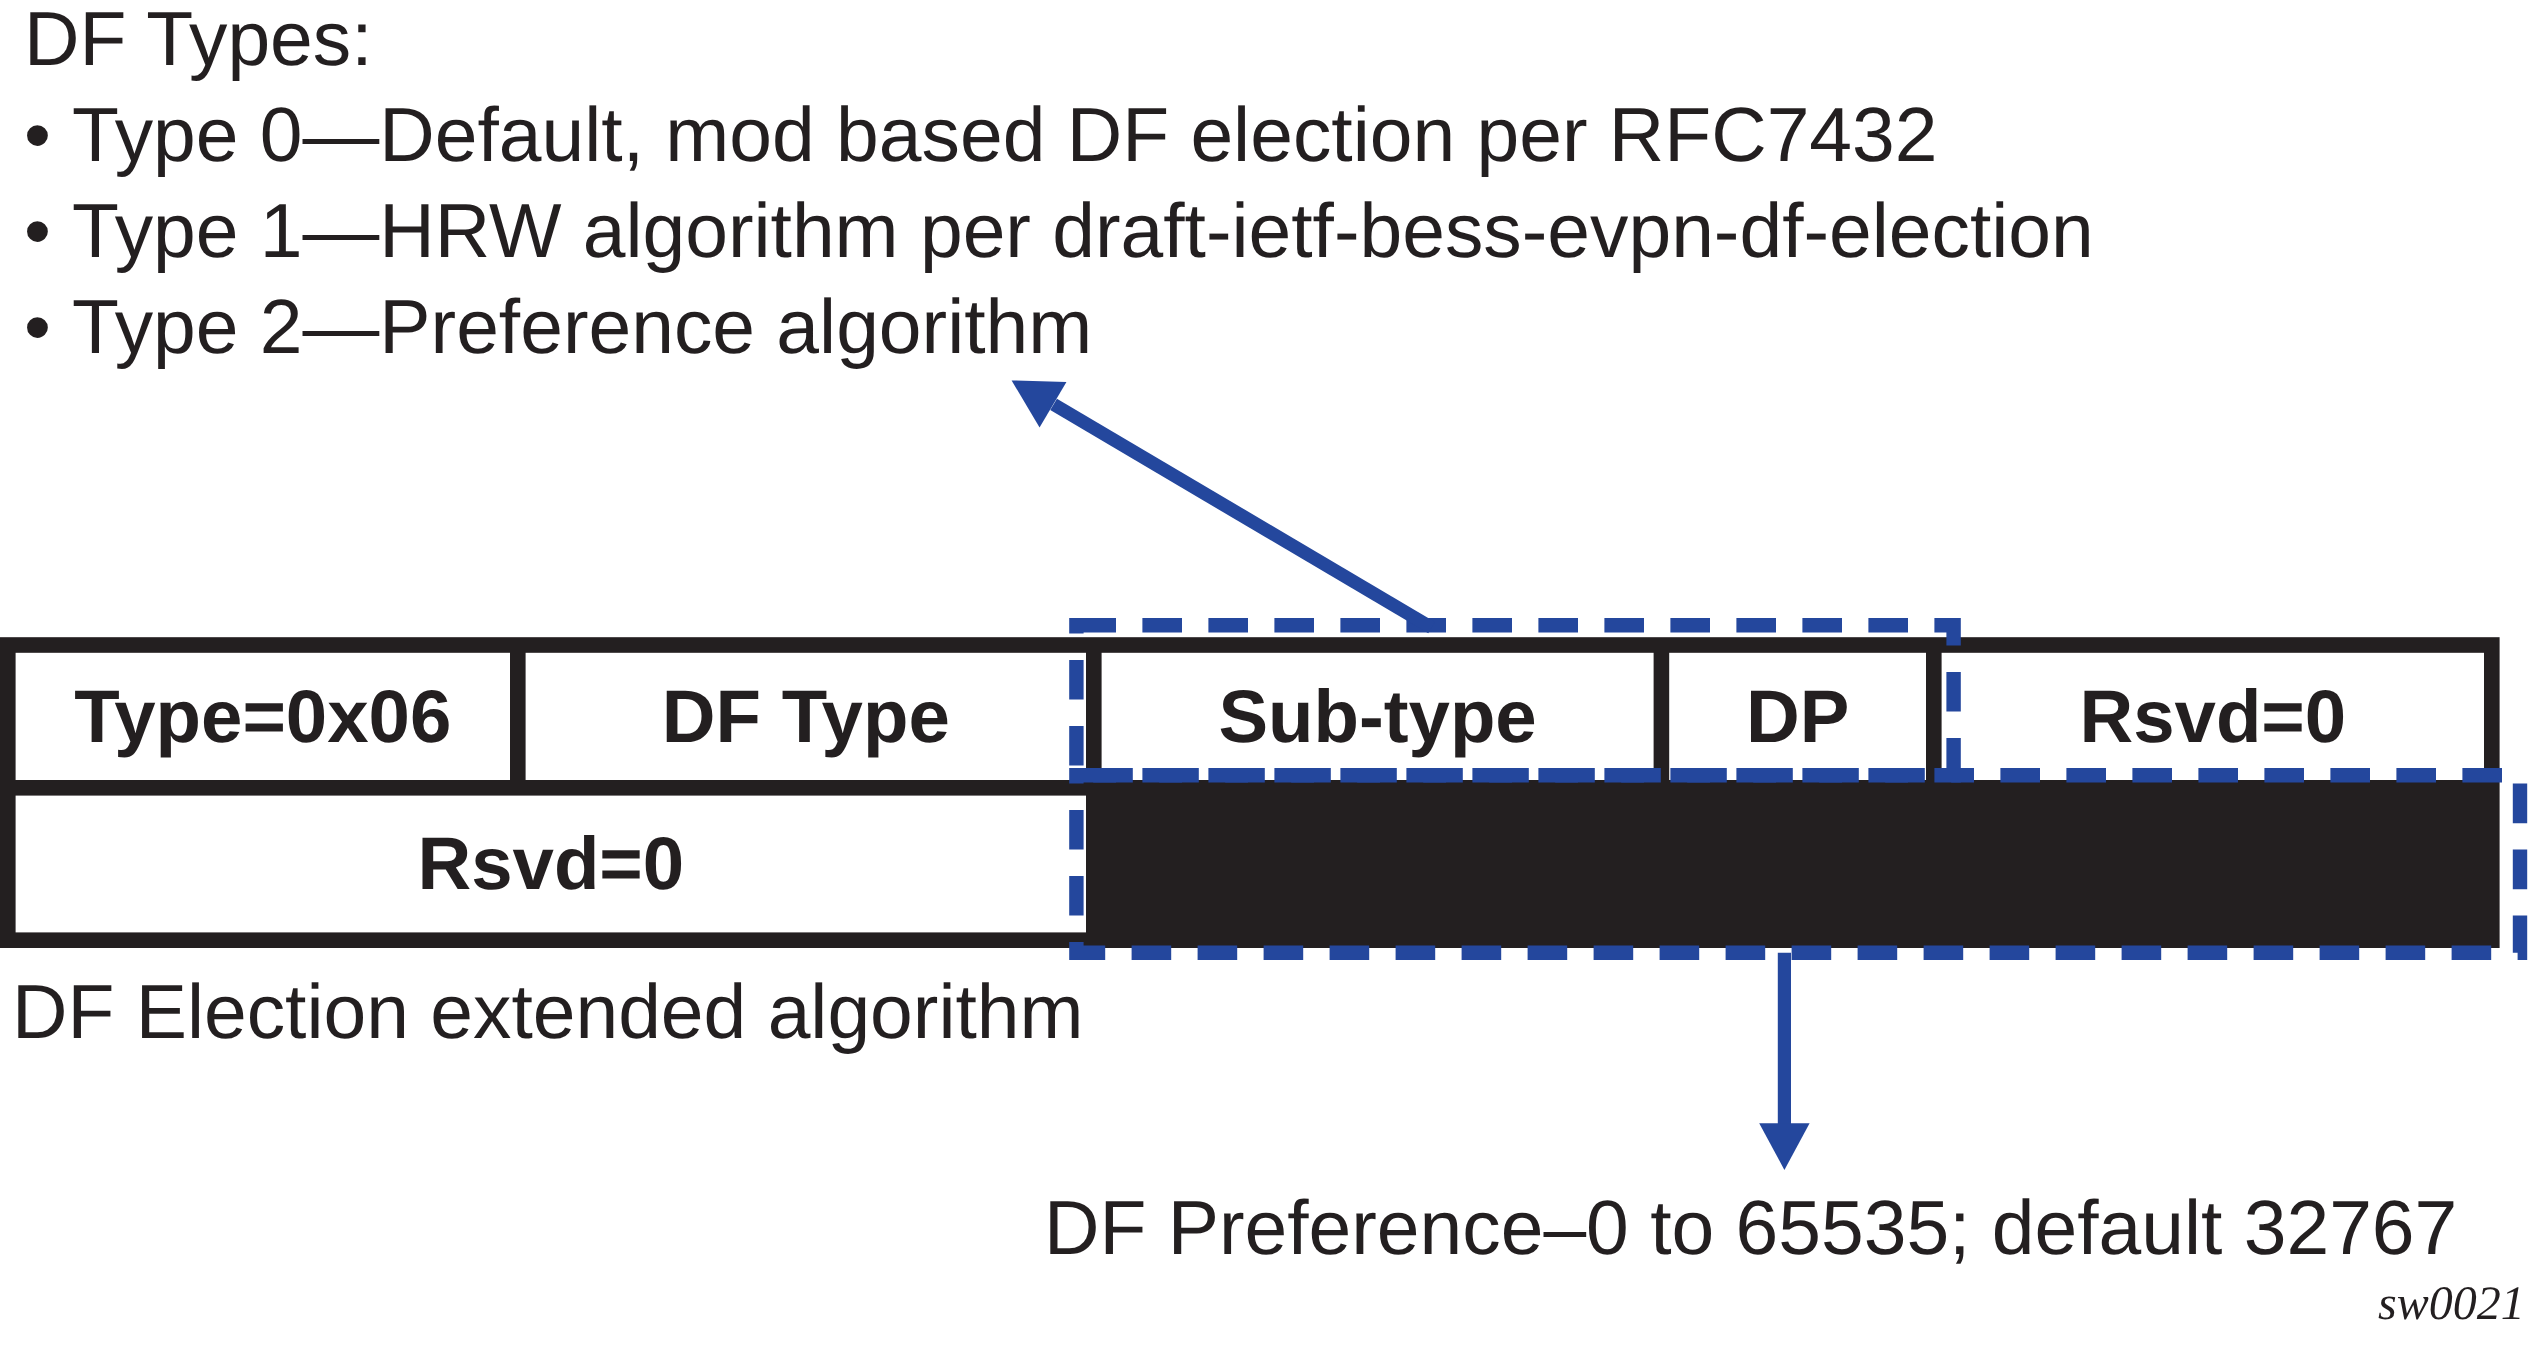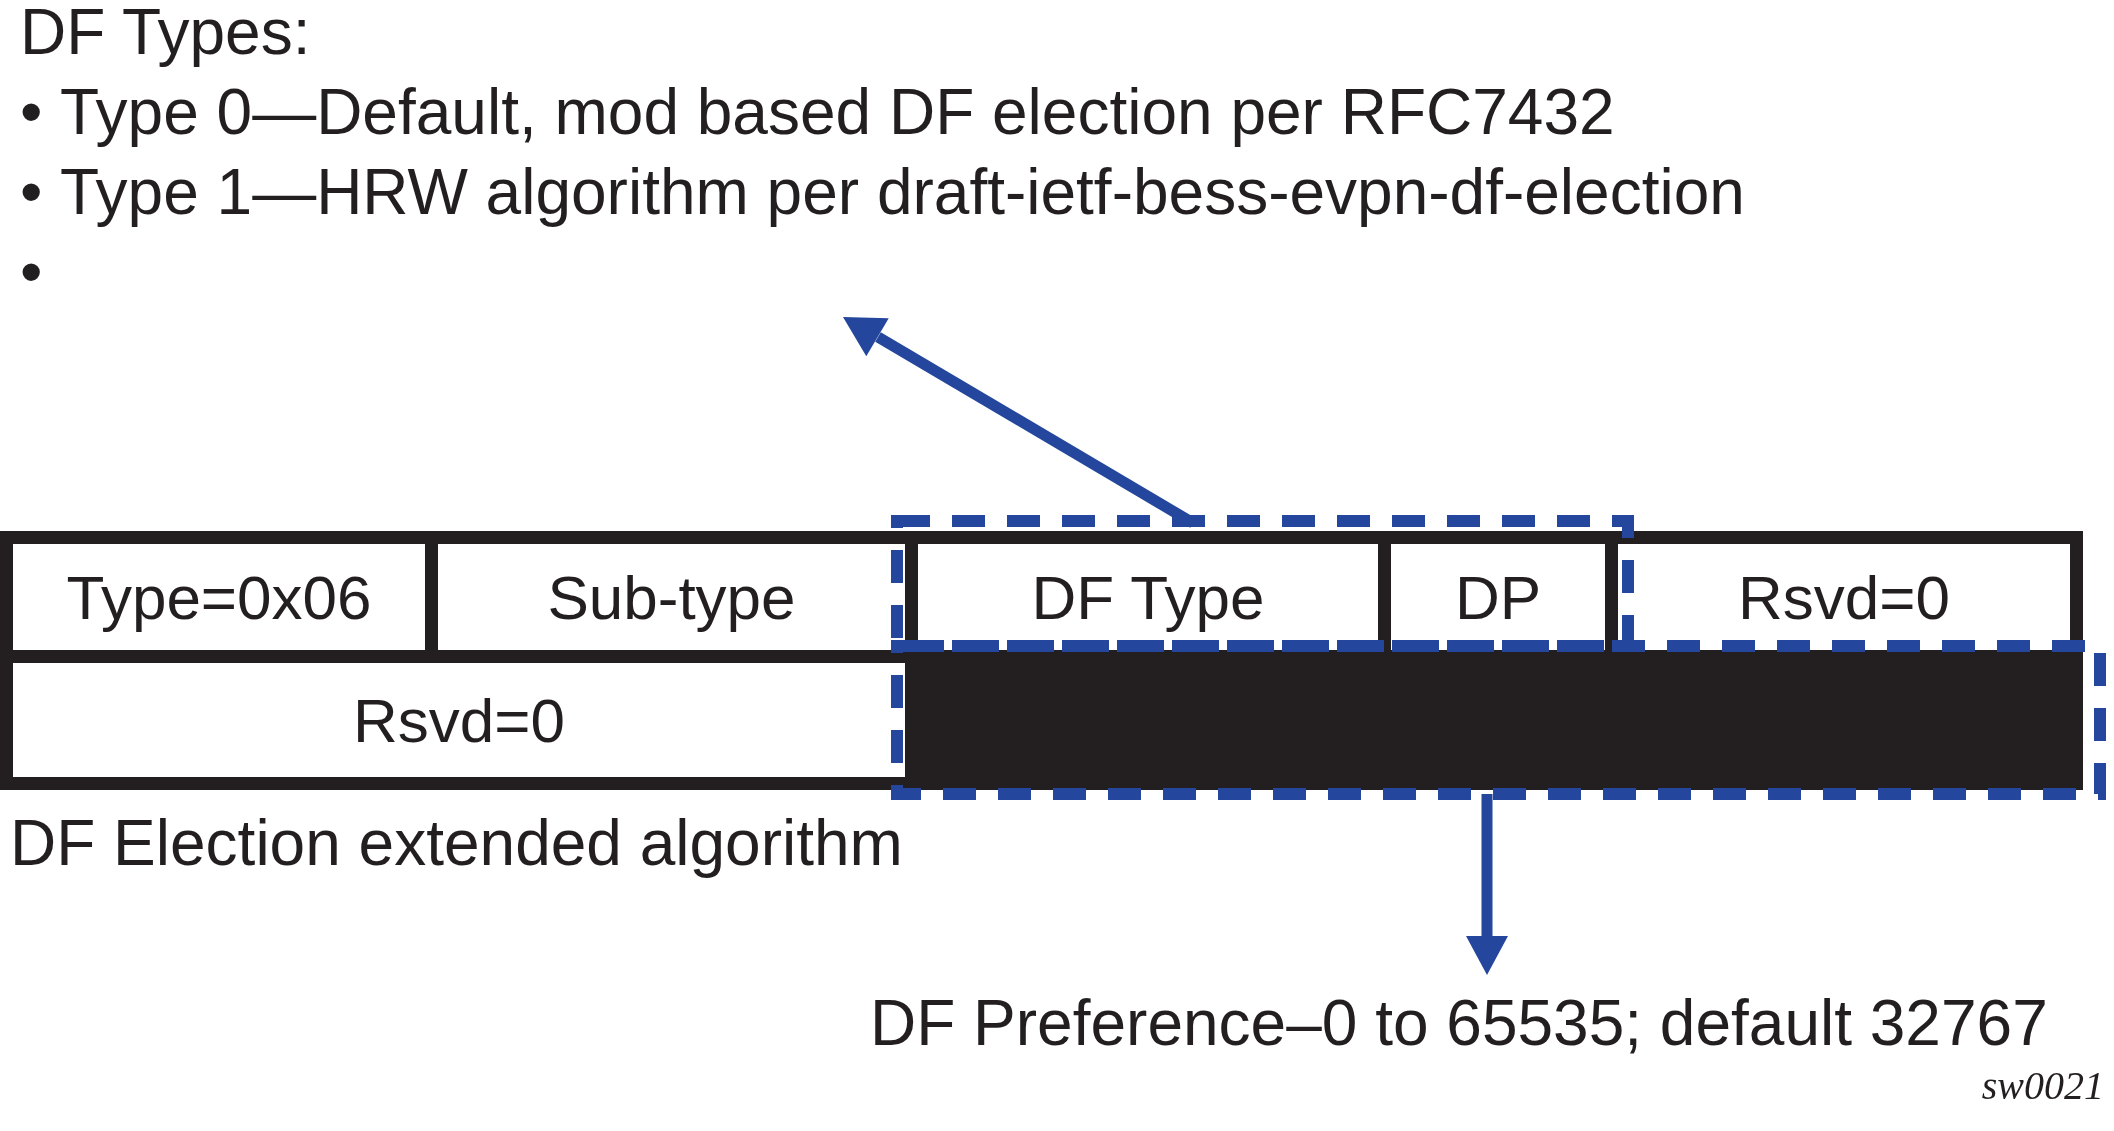--- a/index.html
+++ b/index.html
@@ -31,21 +31,21 @@
     box-sizing:border-box;
     padding:13px;
     display:flex;flex-direction:column;row-gap:13px;
   }
   .pkt-row{display:grid;column-gap:13px;}
   .pkt-row.row1{height:106px;grid-template-columns:412px 467px 460px 214px 1fr;}
   .pkt-row.row2{height:114px;grid-template-columns:892px 1fr;}
   .pkt-cell{
     background:var(--background);
     display:flex;align-items:center;justify-content:center;
-    font-size:62px;white-space:nowrap;
+    font-size:62px;white-space:nowrap;font-weight:bold;
   }
   
   .caption{
     position:absolute;left:10px;top:806px;
     font-size:64px;white-space:nowrap;
   }
   .pref-note{
     position:absolute;left:870px;top:986px;
     font-size:64px;white-space:nowrap;text-align:center;
   }
@@ -87,28 +87,29 @@
     <div class="bullet-row">
       <span class="dot">•</span>
       <span>Type 0—Default, mod based DF election per RFC7432</span>
     </div>
     <div class="bullet-row">
       <span class="dot">•</span>
       <span>Type 1—HRW algorithm per draft-ietf-bess-evpn-df-election</span>
     </div>
     <div class="bullet-row">
       <span class="dot">•</span>
+      <span>Type 2—Preference algorithm</span>
     </div>
   </div>
 
   <div class="pkt-table">
     <div class="pkt-row row1">
       <div class="pkt-cell">Type=0x06</div>
+      <div class="pkt-cell">DF Type</div>
       <div class="pkt-cell">Sub-type</div>
-      <div class="pkt-cell">DF Type</div>
       <div class="pkt-cell">DP</div>
       <div class="pkt-cell">Rsvd=0</div>
     </div>
     <div class="pkt-row row2">
       <div class="pkt-cell">Rsvd=0</div>
     </div>
   </div>
 
   <div class="caption">DF Election extended algorithm</div>
 

